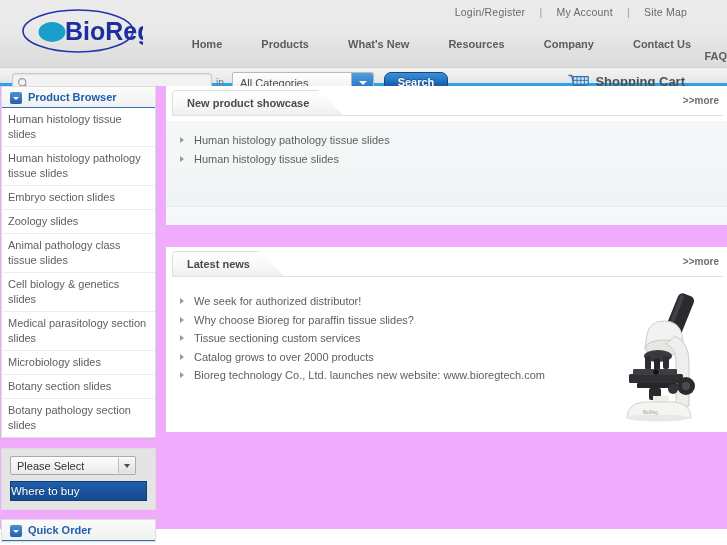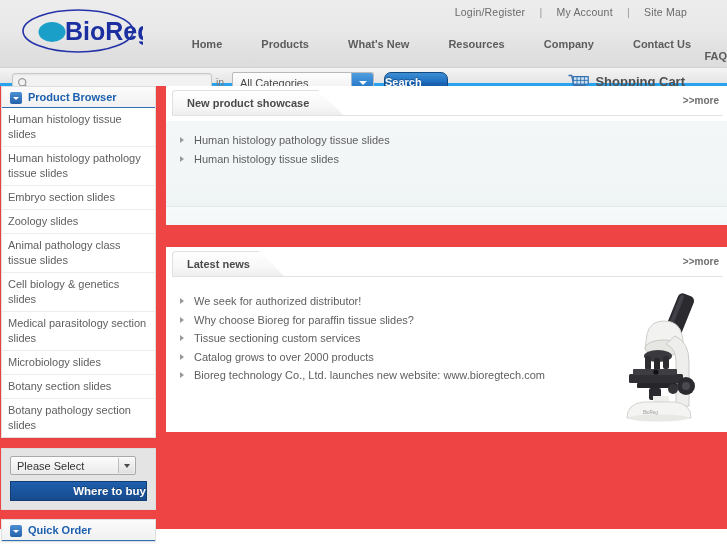--- a/index.html
+++ b/index.html
@@ -85,31 +85,31 @@
     content:""; position:absolute; left: 7px; top: 8px;
     border-left: 4px solid transparent; border-right: 4px solid transparent;
     border-top: 4px solid #fff;
   }
   .search-btn {
     position: absolute; left: 384px; top: 4px;
     width: 64px; height: 21px;
     background: linear-gradient(to bottom,#3d8fd4 0%, #1f6fc0 48%, #1a63b2 52%, #15539c 100%);
     border: 1px solid #11497f; border-radius: 7px;
     color: #fff; font-size: 11px; font-weight: bold;
-    line-height: 19px;
+    text-align: center; line-height: 19px;
     text-shadow: 0 -1px 0 rgba(0,0,0,.3);
   }
   .cart {
     position: absolute; right: 42px; top: 6px;
     font-size: 13px; font-weight: bold; color: #4e4e4e;
   }
   .cart .cart-icon { position: absolute; left: -27px; top: 0px; width: 22px; height: 18px; }
 
   
-  .body-wrap { position: relative; width: 727px; height: 443px; background:#ef4444; }
+  .body-wrap { position: relative; width: 727px; height: 443px; background:#f0abfc; }
 
   
   .sidebar { position: absolute; left: 0; top: 0; width: 160px; }
   .panel {
     background: #fff;
     border: 1px solid #dfdfdf;
     border-top: none;
     margin: 0 4px 10px 1px;
     box-shadow: 0 1px 2px rgba(0,0,0,.05);
   }
@@ -162,22 +162,22 @@
   }
   .please-select .ps-arrow:after {
     content:""; position:absolute; left: 5px; top: 6px;
     border-left: 3px solid transparent; border-right: 3px solid transparent;
     border-top: 4px solid #4a4a4a;
   }
   .wtb-btn {
     margin-top: 6px; width: 137px; height: 20px;
     background: linear-gradient(to bottom,#1f5fae 0%,#164a8c 100%);
     border: 1px solid #123d74;
-    color: #fff; font-size: 11.5px; font-weight: bold;
-    text-align: right; line-height: 19px;
+    color: #fff; font-size: 11.5px; font-weight: normal;
+    text-align: left; line-height: 19px;
     text-shadow: 0 -1px 0 rgba(0,0,0,.35);
   }
 
   
   .main { position: absolute; left: 166px; top: 0; width: 561px; }
   .card { position: relative; background: #fff; margin-bottom: 6px; }
   .card-top { position: relative; height: 35px; }
   .tab {
     position: absolute; left: 6px; top: 4px;
     height: 26px; min-width: 118px; padding: 0 34px 0 14px;

